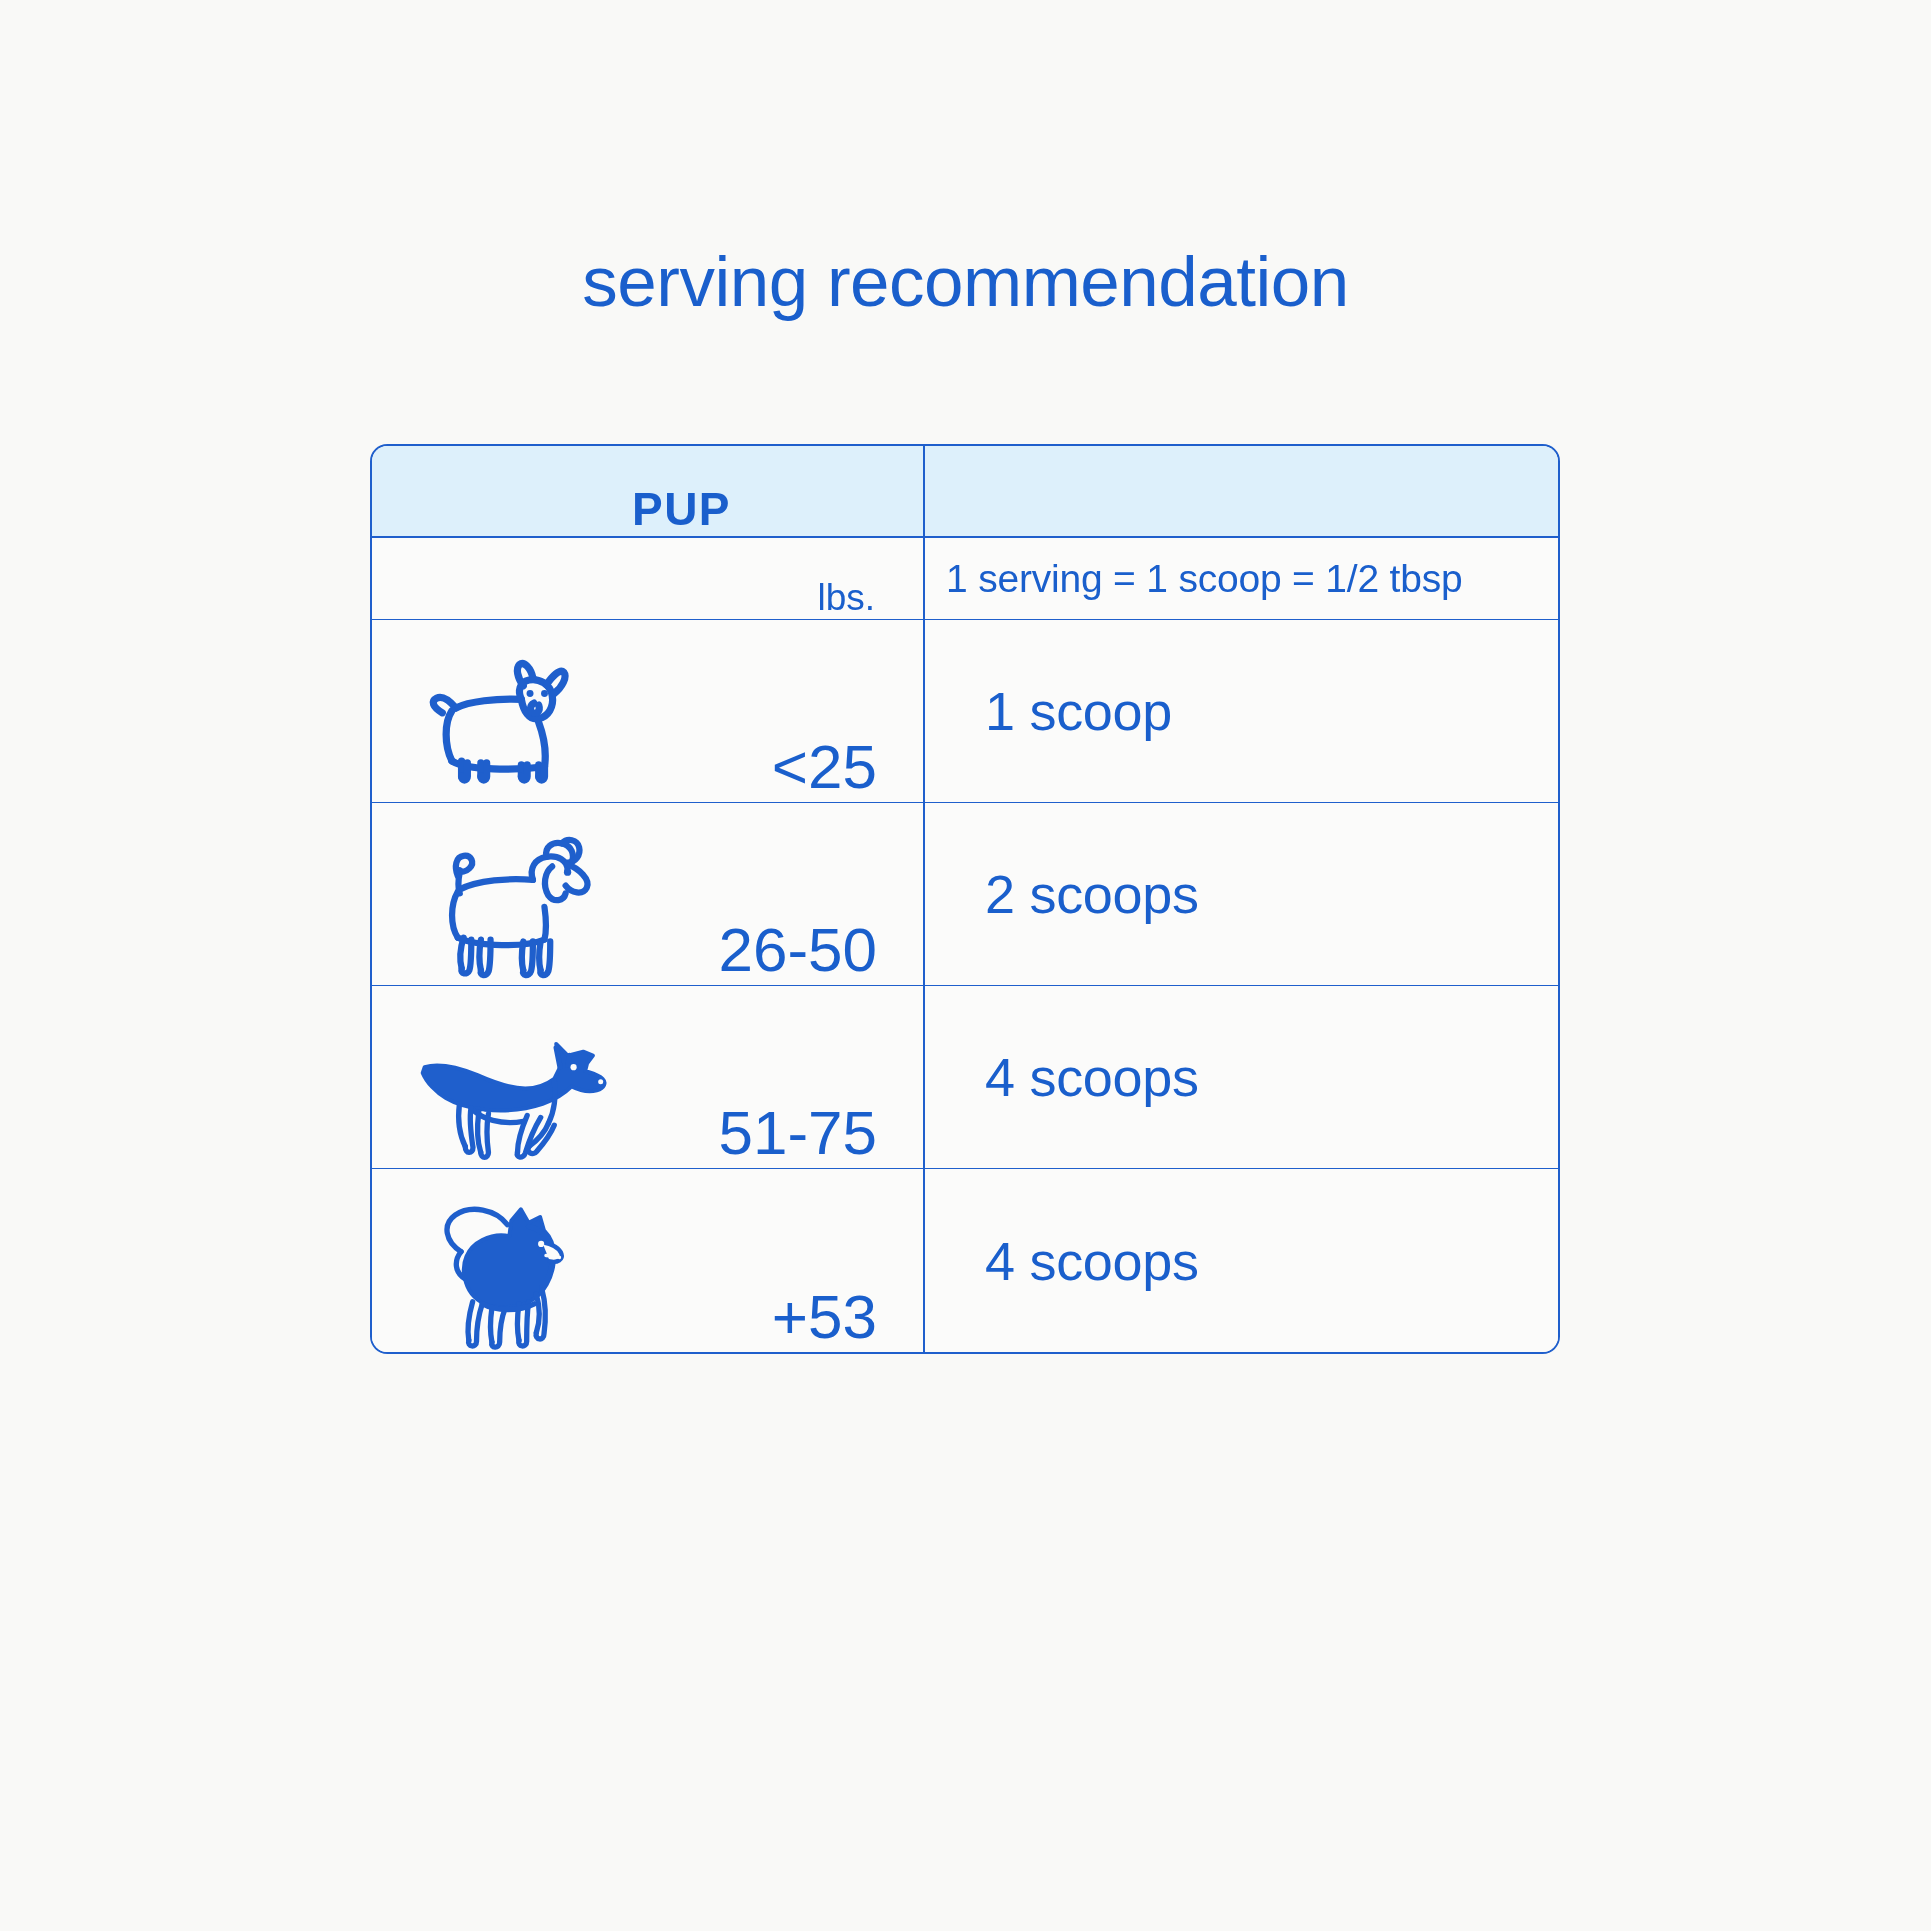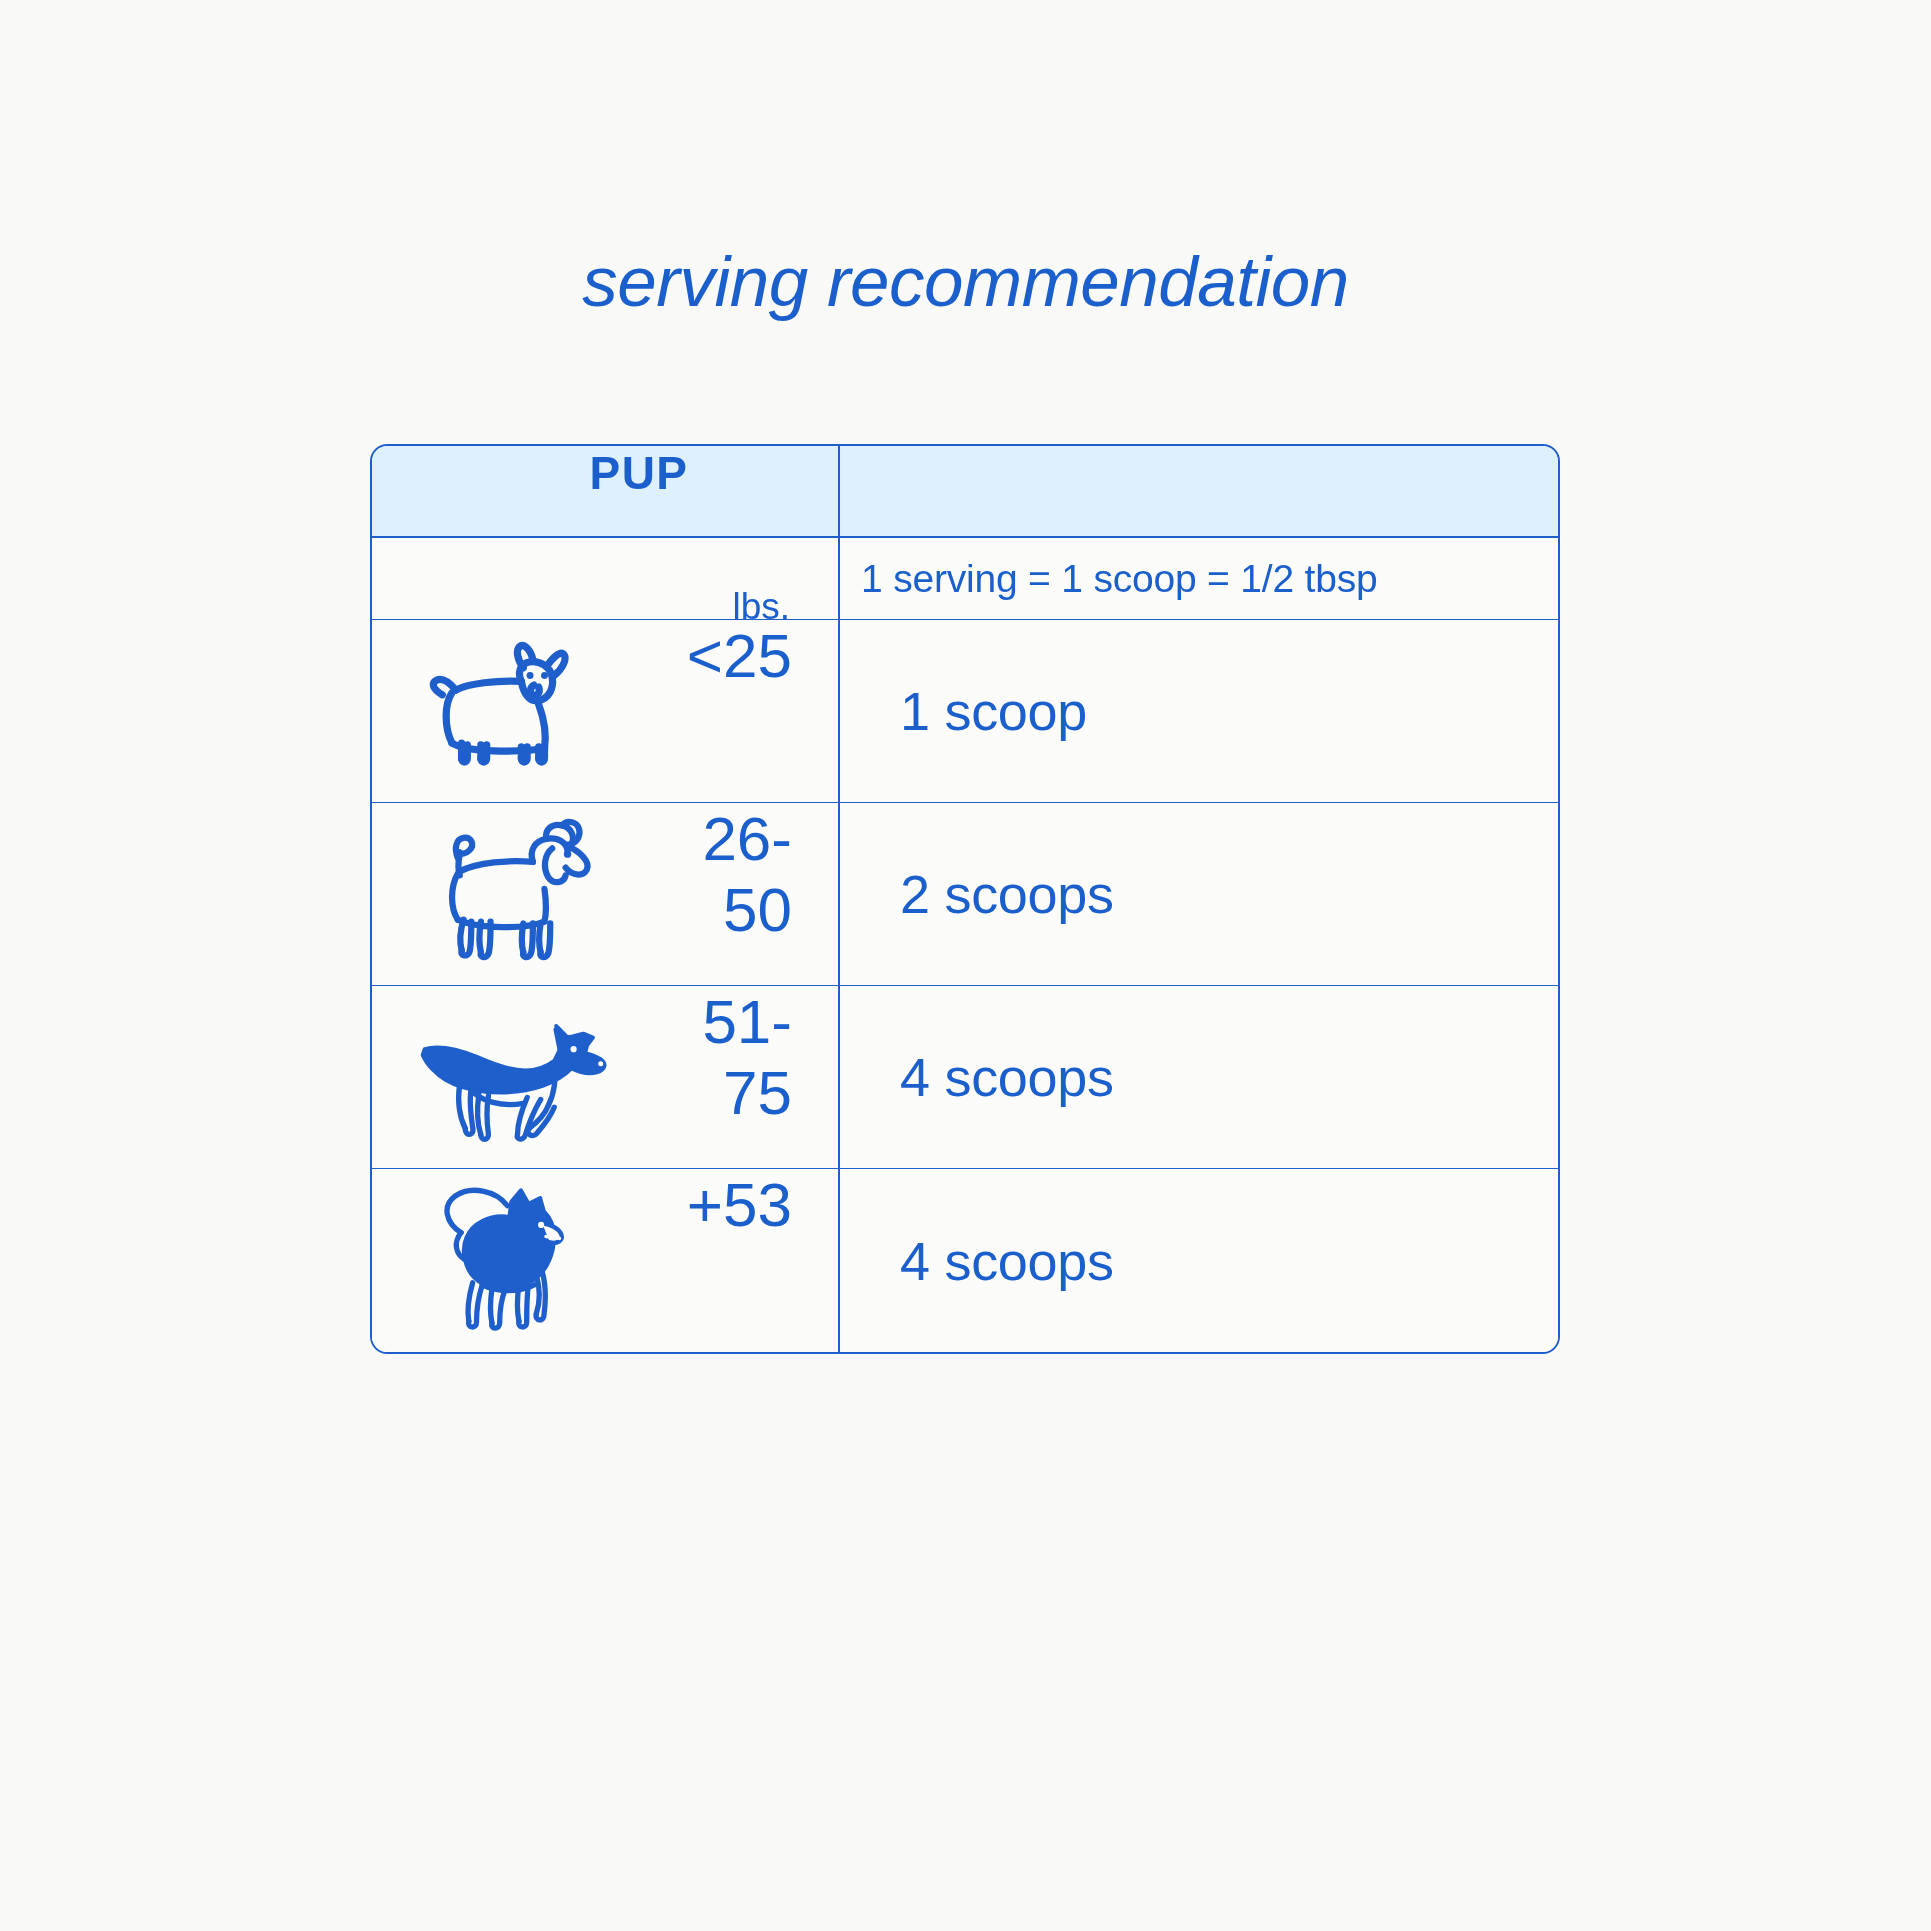--- a/index.html
+++ b/index.html
@@ -26,21 +26,20 @@
     position: absolute;
     left: 0;
     top: 246px;
     width: 1931px;
     text-align: center;
     font-size: 71px;
     font-weight: 500;
     letter-spacing: -0.5px;
     color: #1a5fcc;
     line-height: 1;
-    font-style: italic;
   }
 
   
   .table {
     position: absolute;
     left: 370px;
     top: 444px;
     width: 1190px;
     border: 2.9px solid #1f5fcc;
     border-radius: 17.4px;
@@ -48,25 +47,25 @@
     overflow: hidden;
     background: #fbfbfa;
   }
 
   .row {
     display: flex;
     box-sizing: border-box;
   }
 
   .cell-pup {
-    width: 468px;
+    width: 553px;
     box-sizing: border-box;
     border-right: 2.9px solid #1f5fcc;
     display: flex;
-    align-items: flex-start;
+    align-items: flex-end;
     box-sizing: border-box;
   }
   .cell-serv {
     flex: 1;
     box-sizing: border-box;
     display: flex;
     align-items: center;
   }
 
   

